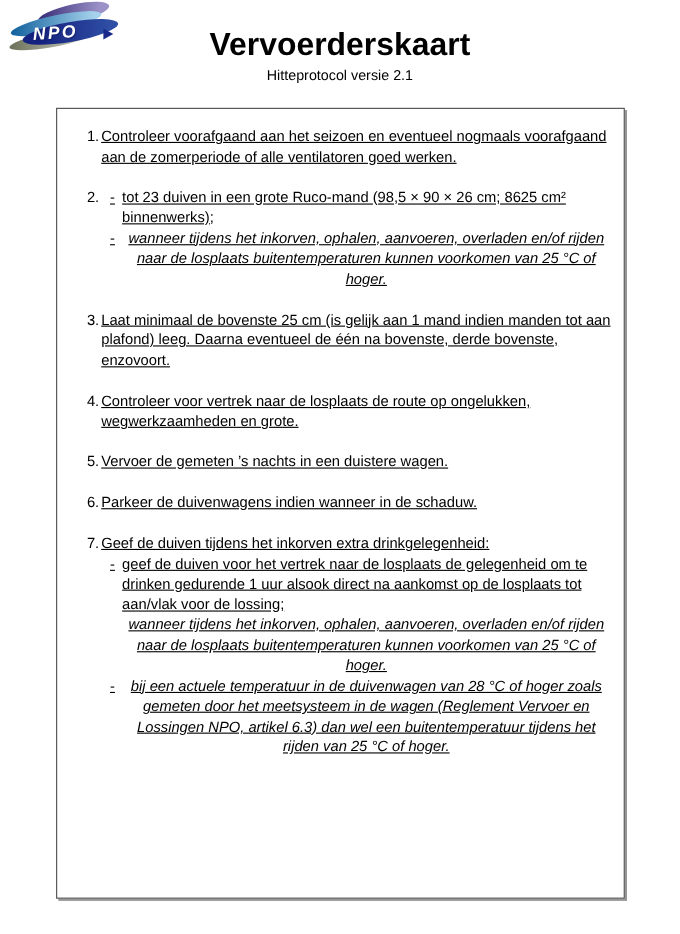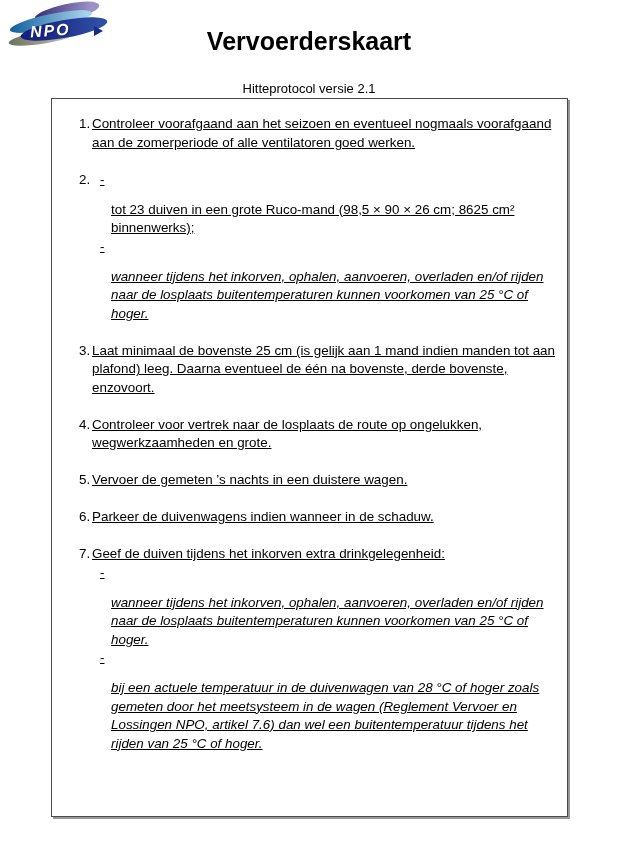--- a/index.html
+++ b/index.html
@@ -45,44 +45,44 @@
   .logo-arrow {
     position: absolute; left: 86px; top: 24px;
     width: 0; height: 0;
     border-left: 9px solid #1b2a8a;
     border-top: 5px solid transparent;
     border-bottom: 5px solid transparent;
   }
 
   
   .header { text-align: center; padding-top: 28px; }
-  .title { font-size: 25px; font-weight: bold; line-height: 26px; }
-  .subtitle { font-size: 13px; margin-top: 27px; }
+  .title { font-size: 29px; font-weight: bold; line-height: 26px; }
+  .subtitle { font-size: 13px; margin-top: 7px; }
 
   
   .protocol-box {
     position: absolute;
     left: 51px; top: 98px;
     width: 517px; height: 719px;
     border: 1px solid #4a4a4a;
     box-shadow: 2px 2px 0 #979797;
     background: #ffffff;
     padding: 16px 12px 0 27px;
     font-size: 13.4px;
     line-height: 18.5px;
   }
 
   .item { display: flex; margin-bottom: 18.5px; }
   .item:last-child { margin-bottom: 0; }
   .num { flex: none; width: 13px; }
   .ibody { flex: 1; min-width: 0; text-decoration: underline; }
   .sub { display: flex; margin-left: 8px; }
   .marker { flex: none; width: 11px; }
-  .stext { flex: 1; min-width: 0; margin-top: 30px; }
-  .note { font-style: italic; }
+  .stext { flex: 1; min-width: 0; }
+  .note { font-style: italic; text-align: center; }
 </style>
 </head>
 <body>
 
 <div class="logo">
   <div class="ell ell-purple"></div>
   <div class="ell ell-lblue"></div>
   <div class="ell ell-gray"></div>
   <div class="ell ell-dblue"></div>
   <div class="logo-text">NPO</div>
@@ -149,25 +149,26 @@
     </div>
   </div>
 
   <div class="item">
     <span class="num">7.</span>
     <div class="ibody">
       <div>Geef de duiven tijdens het inkorven extra drinkgelegenheid:</div>
       <div class="sub">
         <span class="marker">-</span>
         <div class="stext">
+          <div>geef de duiven voor het vertrek naar de losplaats de gelegenheid om te drinken gedurende 1 uur alsook direct na aankomst op de losplaats tot aan/vlak voor de lossing;</div>
           <div class="note">wanneer tijdens het inkorven, ophalen, aanvoeren, overladen en/of rijden naar de losplaats buitentemperaturen kunnen voorkomen van 25 °C of hoger.</div>
         </div>
       </div>
       <div class="sub">
         <span class="marker">-</span>
         <div class="stext">
-          <div class="note">bij een actuele temperatuur in de duivenwagen van 28 °C of hoger zoals gemeten door het meetsysteem in de wagen (Reglement Vervoer en Lossingen NPO, artikel 7.6) dan wel een buitentemperatuur tijdens het rijden van 25 °C of hoger.</div>
+          <div class="note">bij een actuele temperatuur in de duivenwagen van 28 °C of hoger zoals gemeten door het meetsysteem in de wagen (Reglement Vervoer en Lossingen NPO, artikel 6.3) dan wel een buitentemperatuur tijdens het rijden van 25 °C of hoger.</div>
         </div>
       </div>
     </div>
   </div>
 
 </div>
 
 </body></html>

